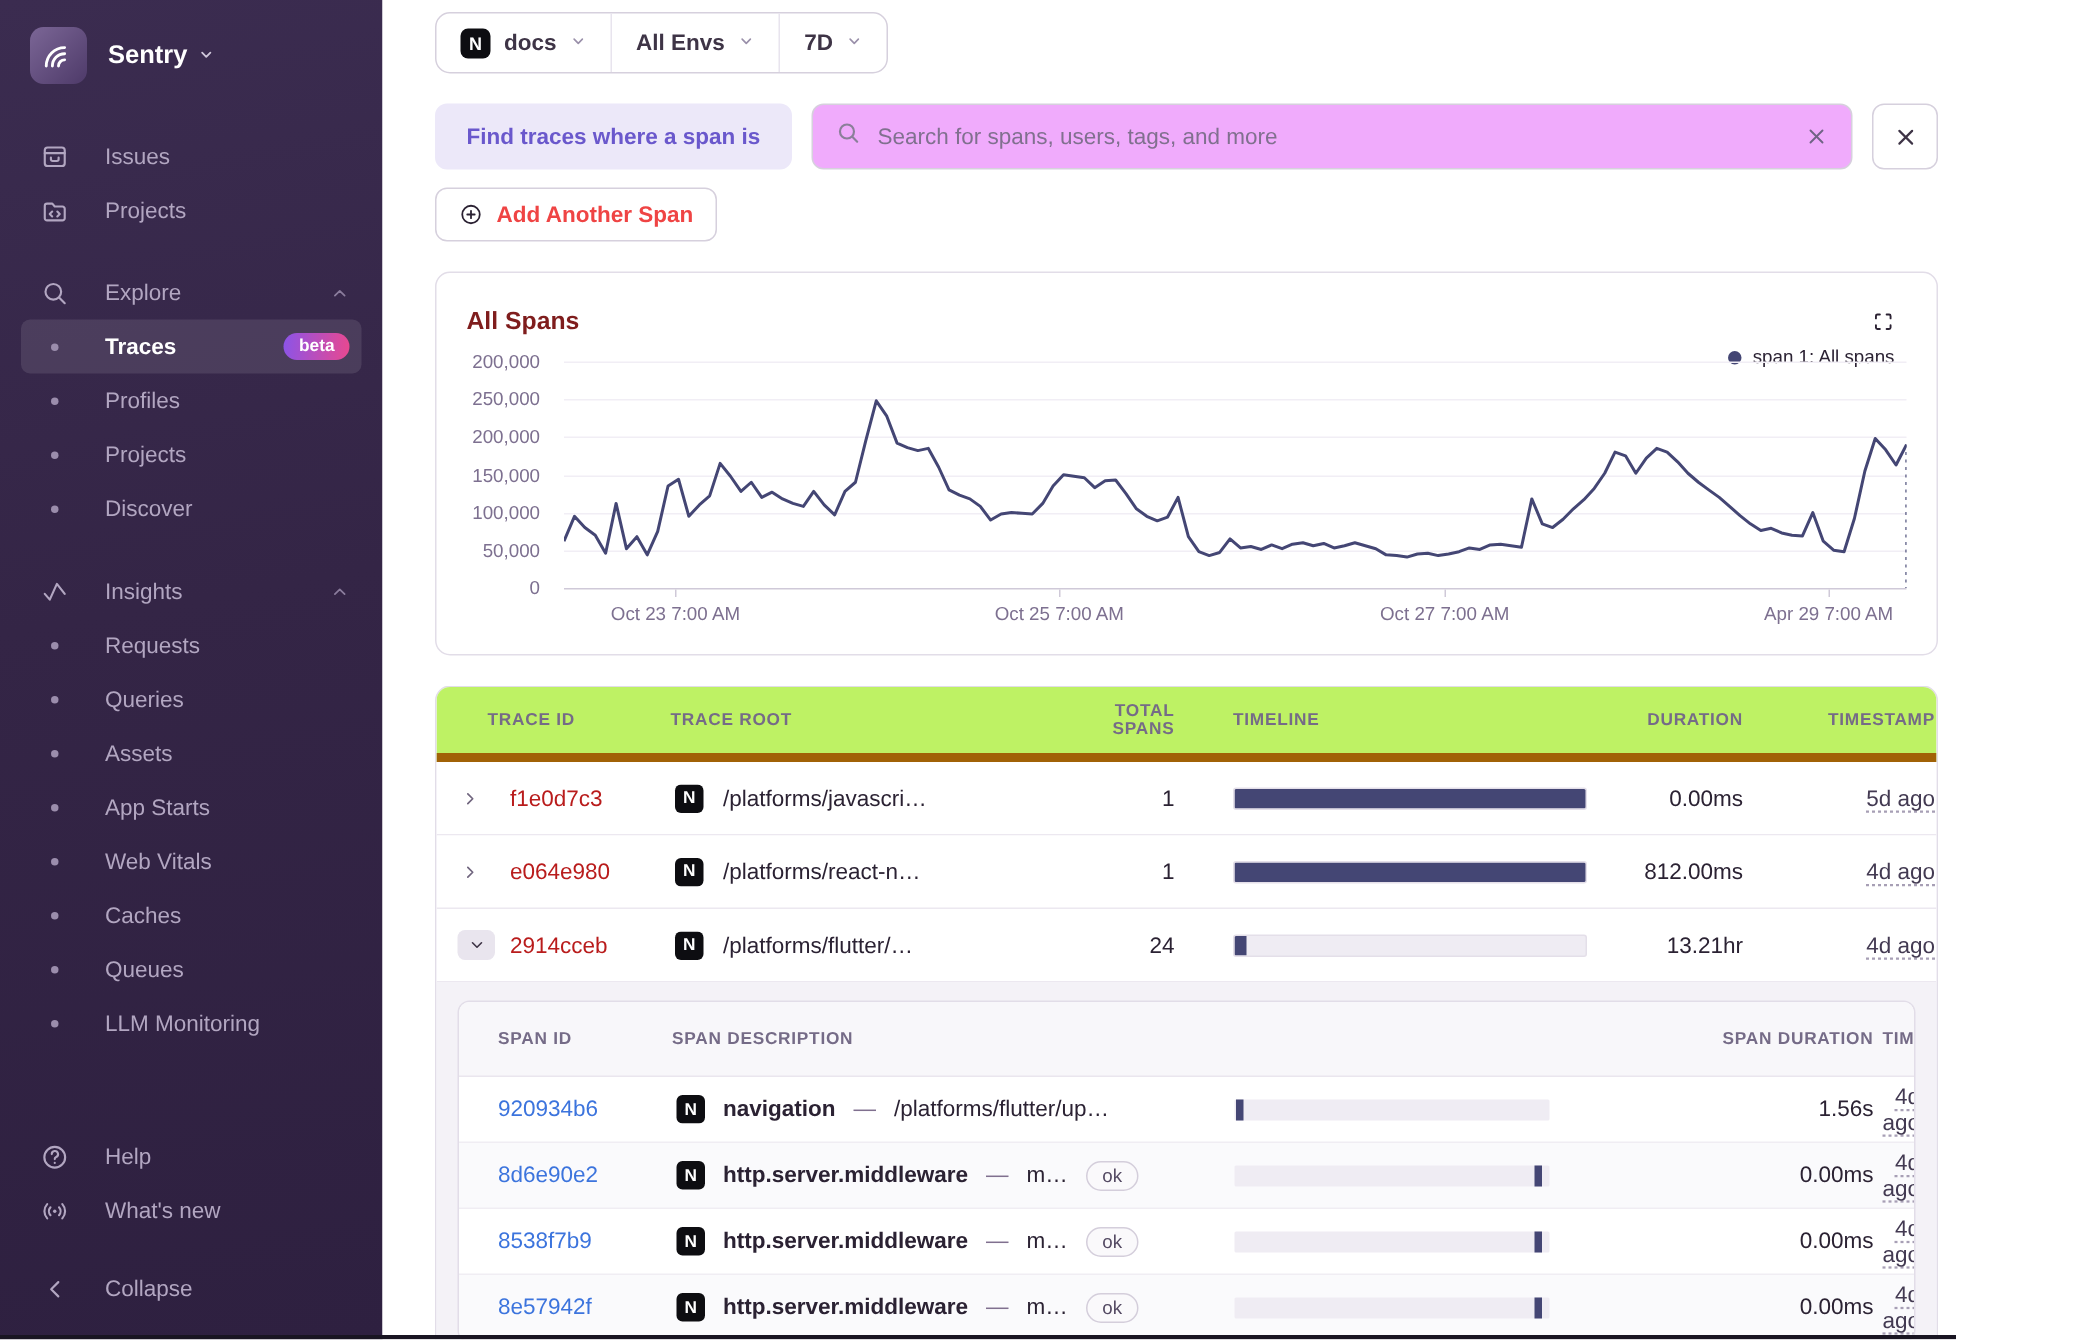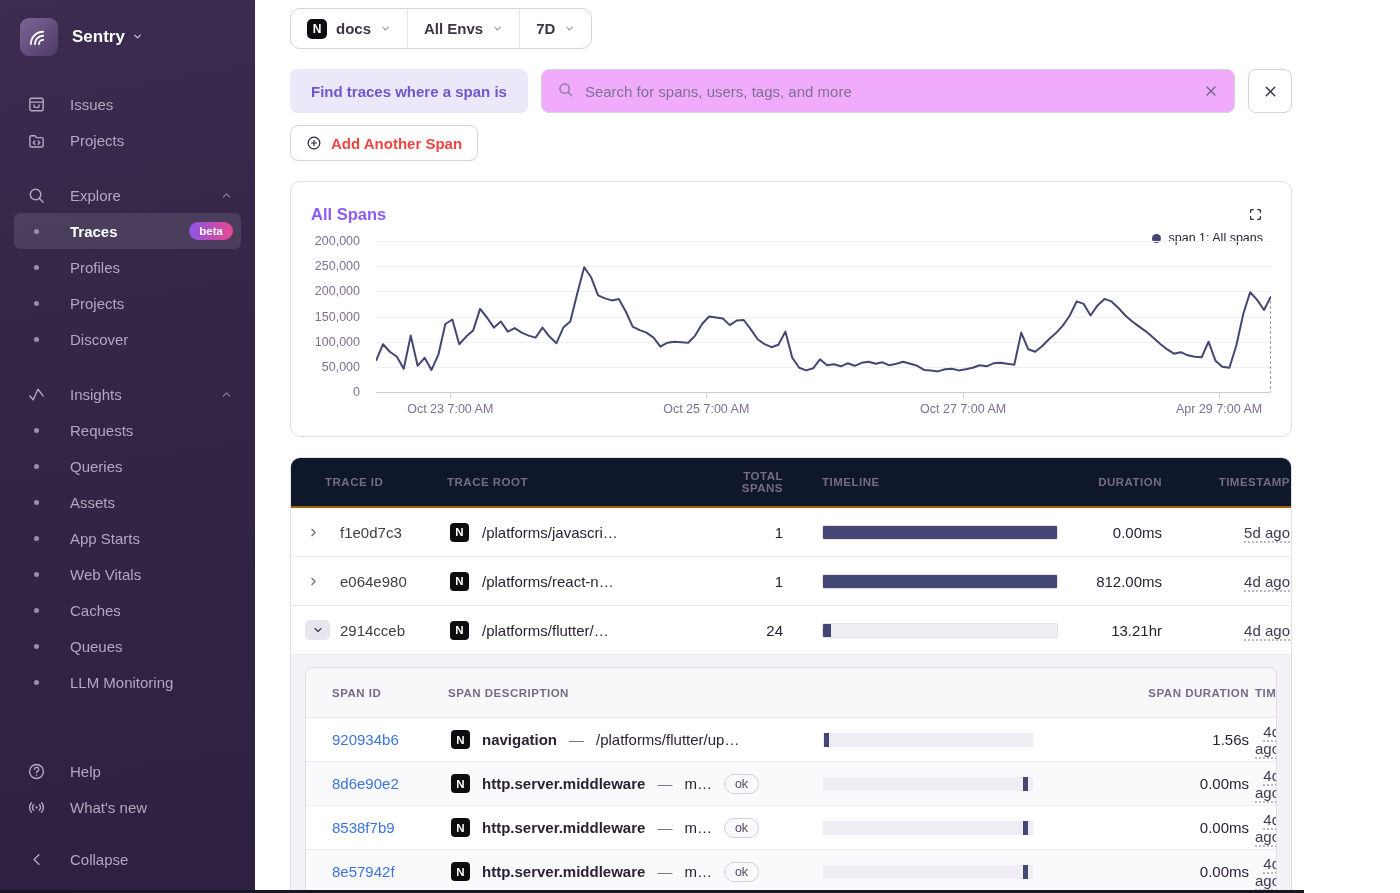--- a/index.html
+++ b/index.html
@@ -60,57 +60,57 @@
   .x-btn svg { width:17px; height:17px; stroke:#3e3446; fill:none; stroke-width:1.7; stroke-linecap:round; }
 
   .add-row { margin-top:12px; }
   .add-btn { height:36px; padding:0 15px; border:1px solid #d6d0dd; border-radius:8px; background:#fff;
     font-weight:600; font-size:15px; color:#ef4444; display:inline-flex; gap:9px; align-items:center;
     cursor:pointer; font-family:inherit; }
   .add-btn svg { width:16px; height:16px; stroke:#2b2233; fill:none; stroke-width:1.5; stroke-linecap:round; }
 
   
   .chart-card { margin-top:20px; height:256px; border:1px solid #e2dde8; border-radius:10px; position:relative; background:#fff; }
-  .chart-title { position:absolute; top:23px; left:20px; font-size:16.5px; font-weight:700; color:#8b5cf6; }
+  .chart-title { position:absolute; top:23px; left:20px; font-size:16.5px; font-weight:700; color:#7f1d1d; }
   .expand-btn { position:absolute; top:25px; right:28px; background:none; border:none; cursor:pointer; }
   .expand-btn svg { width:15px; height:15px; stroke:#2b2233; fill:none; stroke-width:1.7; stroke-linecap:round; }
   .legend { position:absolute; top:49px; right:28px; display:flex; align-items:center; gap:7px;
     font-size:12.5px; color:#2b2233; background:#fff; padding-left:6px; }
   .legend-dot { width:9px; height:9px; border-radius:50%; }
   .chart-yaxis { position:absolute; left:0; top:59px; width:77px; height:151px; }
   .chart-yaxis div { position:absolute; right:8px; transform:translateY(-50%); font-size:12.5px; color:#7d7090; }
   .chart-plot { position:absolute; left:85px; right:20px; top:59px; height:151px; }
   .gridline { position:absolute; left:0; right:0; height:1px; background:#f1eef5; }
   .gridline.axis { background:#cfc9d8; }
   .chart-plot svg { position:absolute; inset:0; width:100%; height:100%; }
   .chart-xaxis { position:absolute; left:85px; right:20px; top:211px; height:26px; }
   .chart-xaxis .xt { position:absolute; top:9px; transform:translateX(-50%); font-size:12.5px; color:#7d7090; white-space:nowrap; }
   .chart-xaxis .xtick { position:absolute; top:0; width:1px; height:5px; background:#cfc9d8; }
 
   
   .table-card { margin-top:20px; border:1px solid #e2dde8; border-radius:10px 10px 0 0; border-bottom:none;
     overflow:hidden; background:#fff; }
   .t-head, .t-row { display:grid; grid-template-columns:43px 102px 266px 90px 278px 100px 130px 1fr; align-items:center; }
-  .t-head { height:50px; background:#0f172a; border-bottom:2px solid #a16207; }
+  .t-head { height:50px; background:#bef264; border-bottom:6px solid #a16207; }
   .hc { font-size:11.5px; font-weight:700; letter-spacing:.5px; color:#756b87; }
   .h-traceid { grid-column:1/3; padding-left:34px; }
   .h-root { padding-left:11px; }
   .h-total { text-align:right; padding-right:9px; }
   .h-timeline { padding-left:30px; }
   .h-duration { text-align:right; padding-right:8px; }
   .h-timestamp { text-align:right; padding-right:10px; }
   .h-issues { padding-left:20px; }
   .t-row { height:49px; border-bottom:1px solid #ece8f0; font-size:15px; color:#2b2233; background:#fff; }
   .c-chev { padding-left:14px; }
   .chev-plain { background:none; border:none; cursor:pointer; display:flex; padding:2px; }
   .chev-plain svg { width:13px; height:13px; stroke:#71667f; fill:none; stroke-width:1.8; stroke-linecap:round; stroke-linejoin:round; }
   .chev-boxed { width:25px; height:20px; background:#e9e5ee; border:none; border-radius:5px; cursor:pointer;
     display:flex; align-items:center; justify-content:center; }
   .chev-boxed svg { width:12px; height:12px; stroke:#3e3446; fill:none; stroke-width:1.8; stroke-linecap:round; stroke-linejoin:round; }
-  .c-id a { color:#404040; text-decoration:none; padding-left:6px; cursor:pointer; }
+  .c-id a { color:#b91c1c; text-decoration:none; padding-left:6px; cursor:pointer; }
   .c-root { display:flex; align-items:center; gap:13px; padding-left:14px; overflow:hidden; }
   .root-text { white-space:nowrap; overflow:hidden; }
   .c-total { text-align:right; padding-right:9px; }
   .c-timeline { padding-left:30px; }
   .track { position:relative; width:236px; height:15px; background:#efecf3; border:1px solid #e4dfe9; border-radius:2px; overflow:hidden; }
   .fill { position:absolute; top:0; bottom:0; background:#444674; }
   .c-duration { text-align:right; padding-right:8px; }
   .c-ts { text-align:right; padding-right:10px; }
   .ts { color:#433a52; text-decoration:underline dotted #a79fb5; text-underline-offset:4px; cursor:pointer; }
   .c-issues { padding-left:20px; }

